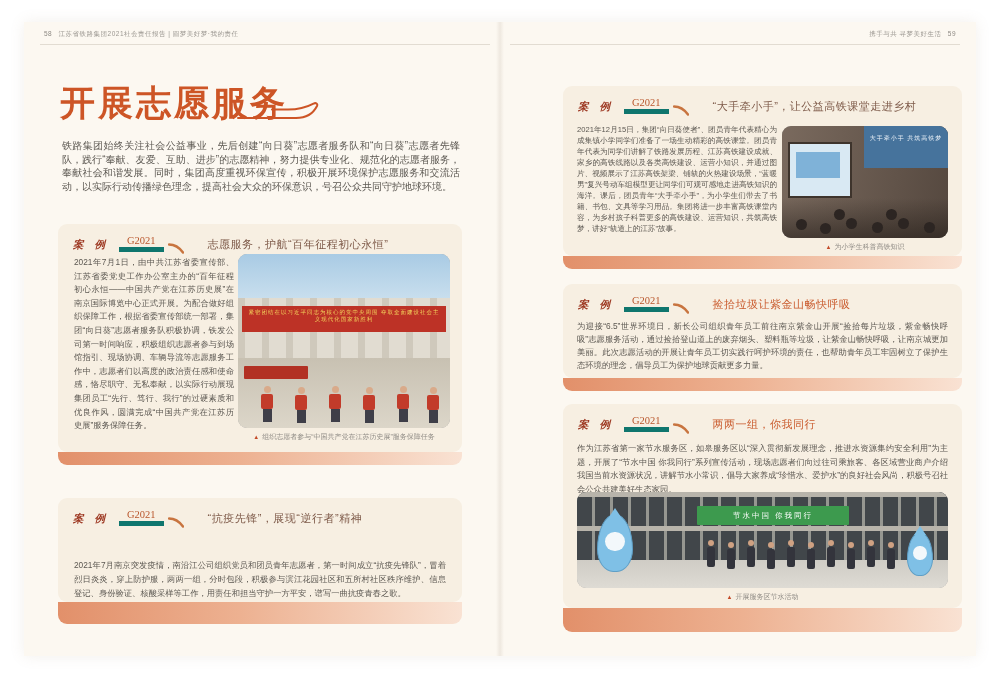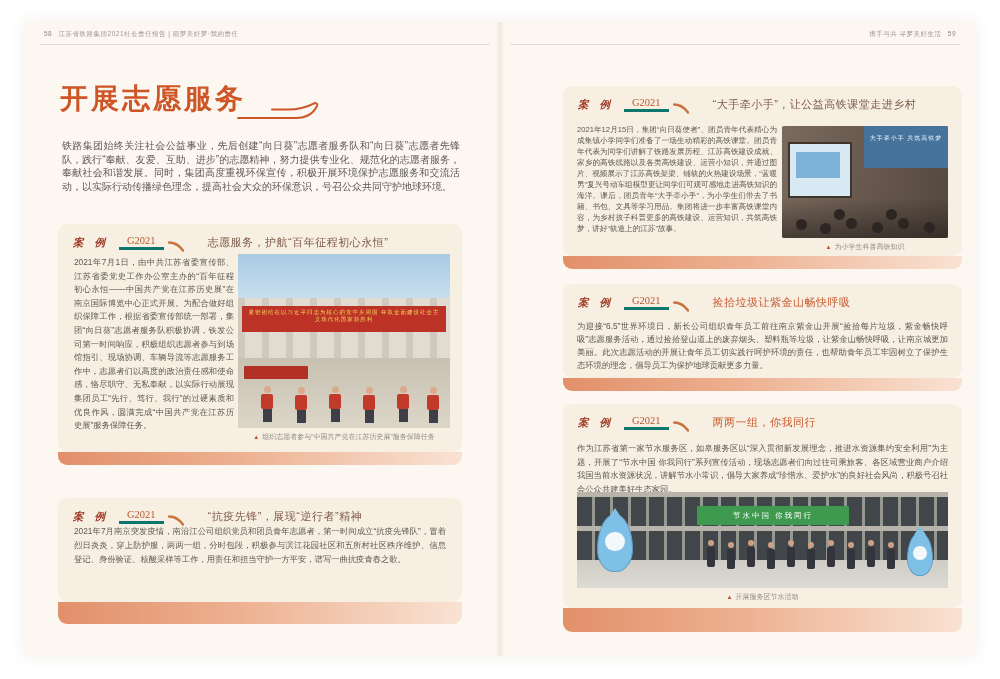--- a/index.html
+++ b/index.html
@@ -7,44 +7,44 @@
   #stage { position:relative; width:1000px; height:679px; overflow:hidden; background:#ffffff; }
   #spread { position:absolute; left:24px; top:22px; width:952px; height:634px; background:#fcf8f1;
             box-shadow:0 0 14px rgba(150,120,90,.12); }
 
   .page-header { position:absolute; top:30px; font-size:6.5px; color:#9b9791; letter-spacing:.5px; }
   .pagenum { color:#8d8983; margin:0 4px; }
   .hairline { position:absolute; top:44px; height:1px; background:#e2dcd2; }
   #gutter { position:absolute; left:496px; top:22px; width:8px; height:634px;
             background:linear-gradient(90deg, rgba(0,0,0,0), rgba(120,95,70,.10), rgba(0,0,0,0)); }
 
-  #section-title { position:absolute; left:60px; top:80px; font-size:28px; font-weight:bold;
+  #section-title { position:absolute; left:60px; top:80px; font-size:35px; font-weight:bold;
                    color:#cd5526; letter-spacing:3px; }
   #train-swoosh { position:absolute; left:236px; top:94px; }
 
   #intro { position:absolute; left:62px; top:139px; width:398px; font-size:10px; line-height:13.5px;
            color:#5c5852; text-align:justify; }
 
   .case-box { position:absolute; background:#f7efe2; border-radius:9px; }
   .strip { position:absolute; border-radius:0 0 9px 9px;
            background:linear-gradient(90deg,#e2906a 0%,#edb191 45%,#f9e2d3 100%); }
   .case-head { position:absolute; left:15px; top:11px; display:flex; align-items:flex-end; gap:10px; white-space:nowrap; }
   .case-label { font-size:10.5px; font-weight:bold; color:#9e3a24; letter-spacing:4px;font-style:italic; }
   .case-tag { font-family:"Liberation Serif", serif; font-size:10.5px; color:#b9562c;
-              border-bottom:3px solid #0f766e; padding:0 8px 1px 8px; }
+              border-bottom:5px solid #0f766e; padding:0 8px 1px 8px; }
   .tag-swoosh { margin-left:-6px; margin-bottom:-2px; }
   .case-title { font-size:11px; letter-spacing:.5px; margin-left:14px; }
   .t-dark  { color:#7e5a49; }
   .t-orange{ color:#ca5c2f; }
   .body-text { position:absolute; color:#5c5852; text-align:justify; }
 
   .caption { position:absolute; text-align:center; font-size:7px; color:#8f8b85; }
   .caption .mark { color:#c34a28; font-size:6px; margin-right:3px; }
 
-  .photo { position:absolute; overflow:hidden; border-radius:2px; background:#a3a3a3; }
+  .photo { position:absolute; overflow:hidden; border-radius:9px; background:#a3a3a3; }
 
   
   .p1-sky { position:absolute; left:0; top:0; right:0; height:60px; background:linear-gradient(#a9cbe4,#d3e5f1); }
   .p1-building { position:absolute; left:0; top:44px; right:0; height:60px;
                  background:repeating-linear-gradient(90deg,#cfc9bc 0 7px,#e1dcd1 7px 24px); }
   .p1-banner { position:absolute; left:4px; right:4px; top:52px; height:26px; background:#bd3226;
                color:#f3d35c; font-size:5.5px; line-height:6.5px; text-align:center; padding:3px 6px;
                overflow:hidden; letter-spacing:1px; }
   .p1-plaza { position:absolute; left:0; top:104px; right:0; bottom:0; background:linear-gradient(#c8c1b2,#dcd6c9); }
   .p1-banner2 { position:absolute; left:6px; top:112px; width:64px; height:13px; background:#b23124; border-radius:1px; }
@@ -157,21 +157,21 @@
 
   <div class="case-box" style="left:58px; top:498px; width:404px; height:104px;">
     <div class="case-head">
       <span class="case-label">案 例</span>
       <span class="case-tag">G2021</span>
       <svg class="tag-swoosh" width="16" height="11" viewBox="0 0 16 11">
         <path d="M1,1.5 C7,1.5 11,4 15,9.5" fill="none" stroke="#c8743f" stroke-width="2.4" stroke-linecap="round"></path>
       </svg>
       <span class="case-title t-dark">“抗疫先锋”，展现“逆行者”精神</span>
     </div>
-    <div class="body-text" style="left:16px; top:26px; width:372px; font-size:8.3px; line-height:14px;">2021年7月南京突发疫情，南沿江公司组织党员和团员青年志愿者，第一时间成立“抗疫先锋队”，冒着烈日炎炎，穿上防护服，两两一组，分时包段，积极参与滨江花园社区和五所村社区秩序维护、信息登记、身份验证、核酸采样等工作，用责任和担当守护一方平安，谱写一曲抗疫青春之歌。</div>
+    <div class="body-text" style="left:16px; top:60px; width:372px; font-size:8.3px; line-height:14px;">2021年7月南京突发疫情，南沿江公司组织党员和团员青年志愿者，第一时间成立“抗疫先锋队”，冒着烈日炎炎，穿上防护服，两两一组，分时包段，积极参与滨江花园社区和五所村社区秩序维护、信息登记、身份验证、核酸采样等工作，用责任和担当守护一方平安，谱写一曲抗疫青春之歌。</div>
   </div>
   <div class="strip" style="left:58px; top:602px; width:404px; height:22px;"></div>
 
   <div class="case-box" style="left:563px; top:86px; width:399px; height:170px;">
     <div class="case-head">
       <span class="case-label">案 例</span>
       <span class="case-tag">G2021</span>
       <svg class="tag-swoosh" width="16" height="11" viewBox="0 0 16 11">
         <path d="M1,1.5 C7,1.5 11,4 15,9.5" fill="none" stroke="#c8743f" stroke-width="2.4" stroke-linecap="round"></path>
       </svg>

